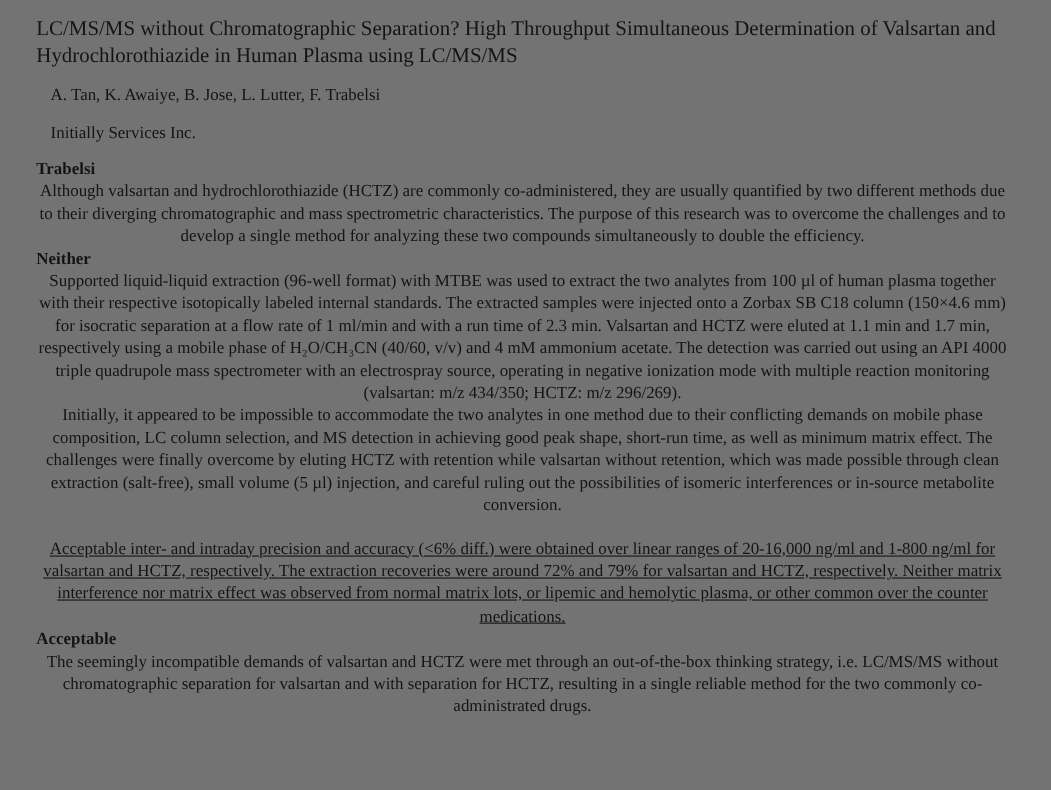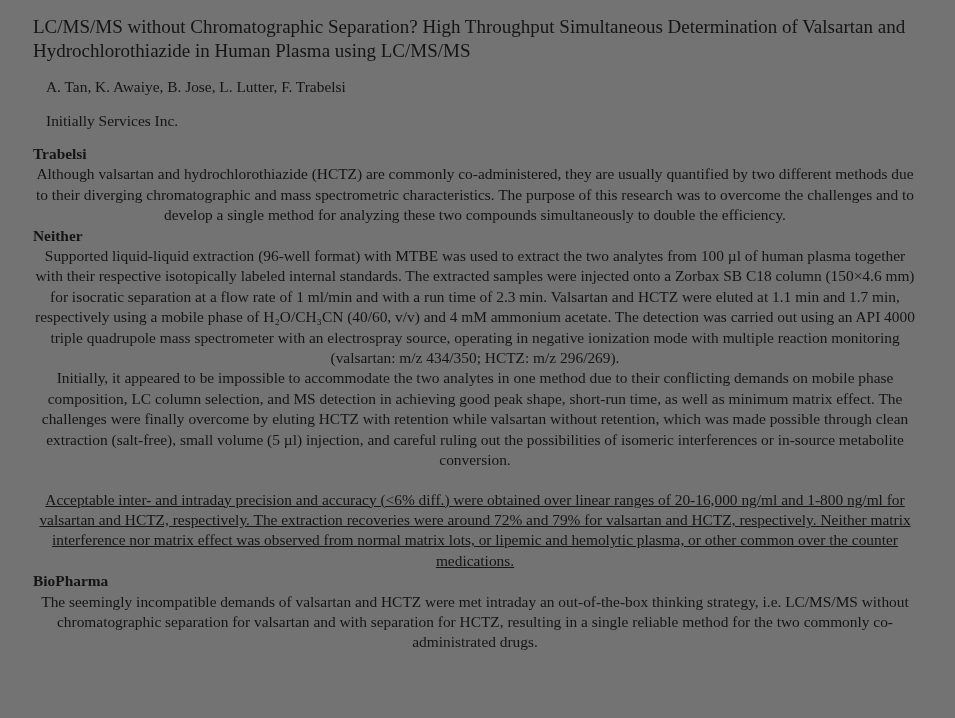--- a/index.html
+++ b/index.html
@@ -77,20 +77,20 @@
   </section>
 
   <section>
     <div>
             <p class="para">Initially, it appeared to be impossible to accommodate the two analytes in one method due to their conflicting demands on mobile phase composition, LC column selection, and MS detection in achieving good peak shape, short-run time, as well as minimum matrix effect. The challenges were finally overcome by eluting HCTZ with retention while valsartan without retention, which was made possible through clean extraction (salt-free), small volume (5 µl) injection, and careful ruling out the possibilities of isomeric interferences or in-source metabolite conversion.</p>
             <p class="para">Acceptable inter- and intraday precision and accuracy (&lt;6% diff.) were obtained over linear ranges of 20-16,000 ng/ml and 1-800 ng/ml for valsartan and HCTZ, respectively. The extraction recoveries were around 72% and 79% for valsartan and HCTZ, respectively. Neither matrix interference nor matrix effect was observed from normal matrix lots, or lipemic and hemolytic plasma, or other common over the counter medications.</p>
           </div>
   </section>
 
   <section>
-    <h2 class="section-heading">BioPharma</h2>
+    <h2 class="section-heading">Acceptable</h2>
     <div>
-            <p class="para">The seemingly incompatible demands of valsartan and HCTZ were met intraday an out-of-the-box thinking strategy, i.e. LC/MS/MS without chromatographic separation for valsartan and with separation for HCTZ, resulting in a single reliable method for the two commonly co-administrated drugs.</p>
+            <p class="para">The seemingly incompatible demands of valsartan and HCTZ were met through an out-of-the-box thinking strategy, i.e. LC/MS/MS without chromatographic separation for valsartan and with separation for HCTZ, resulting in a single reliable method for the two commonly co-administrated drugs.</p>
           </div>
   </section>
 </div>
   </div>
 </div>
 
 </body></html>

